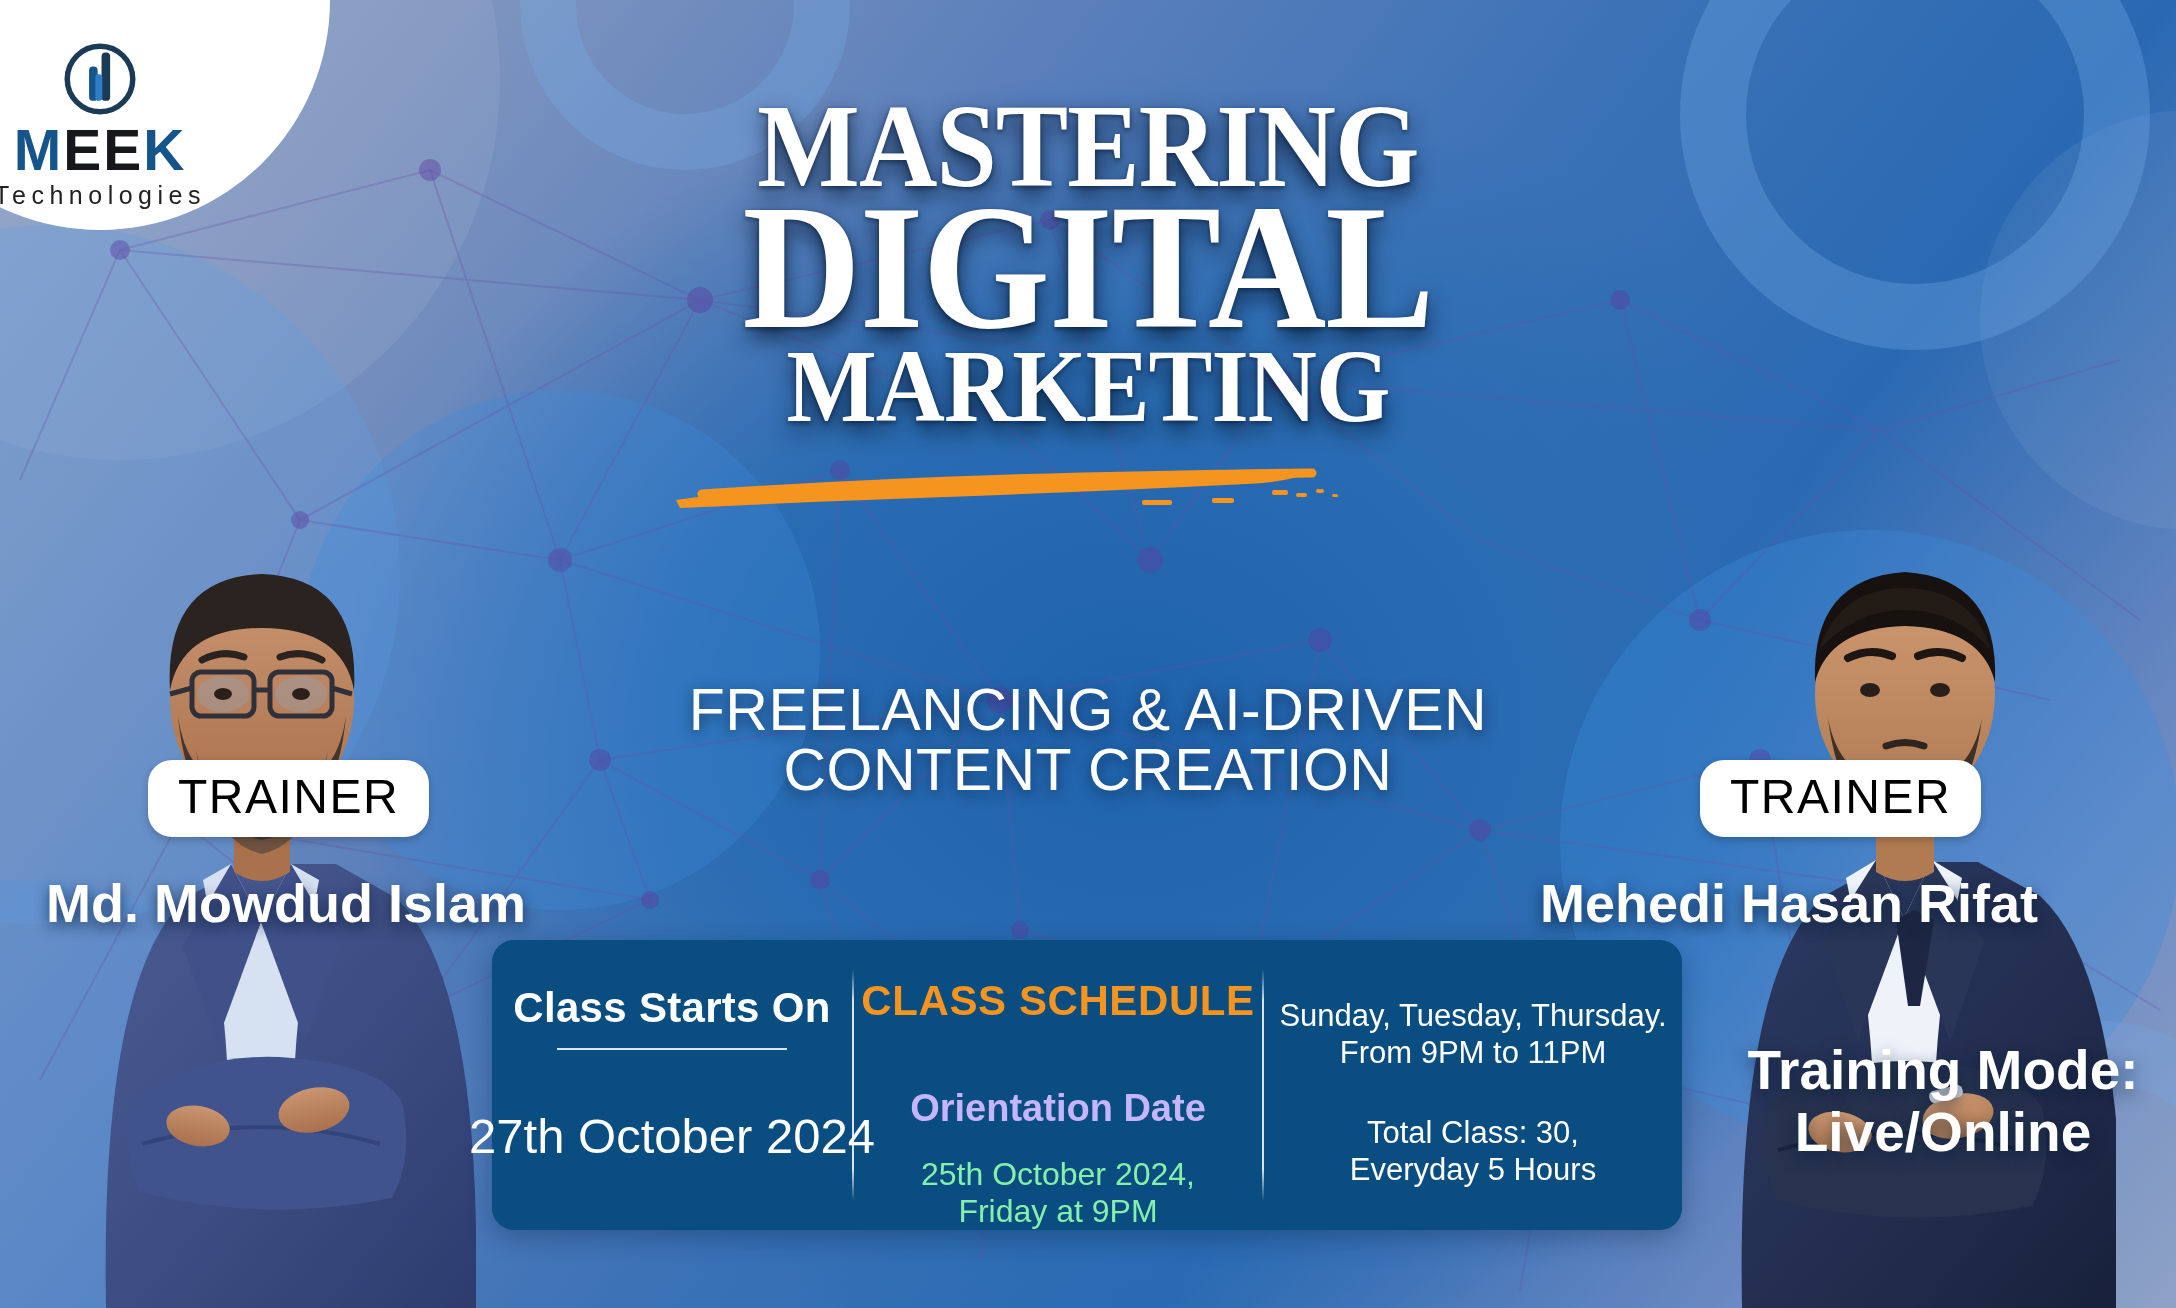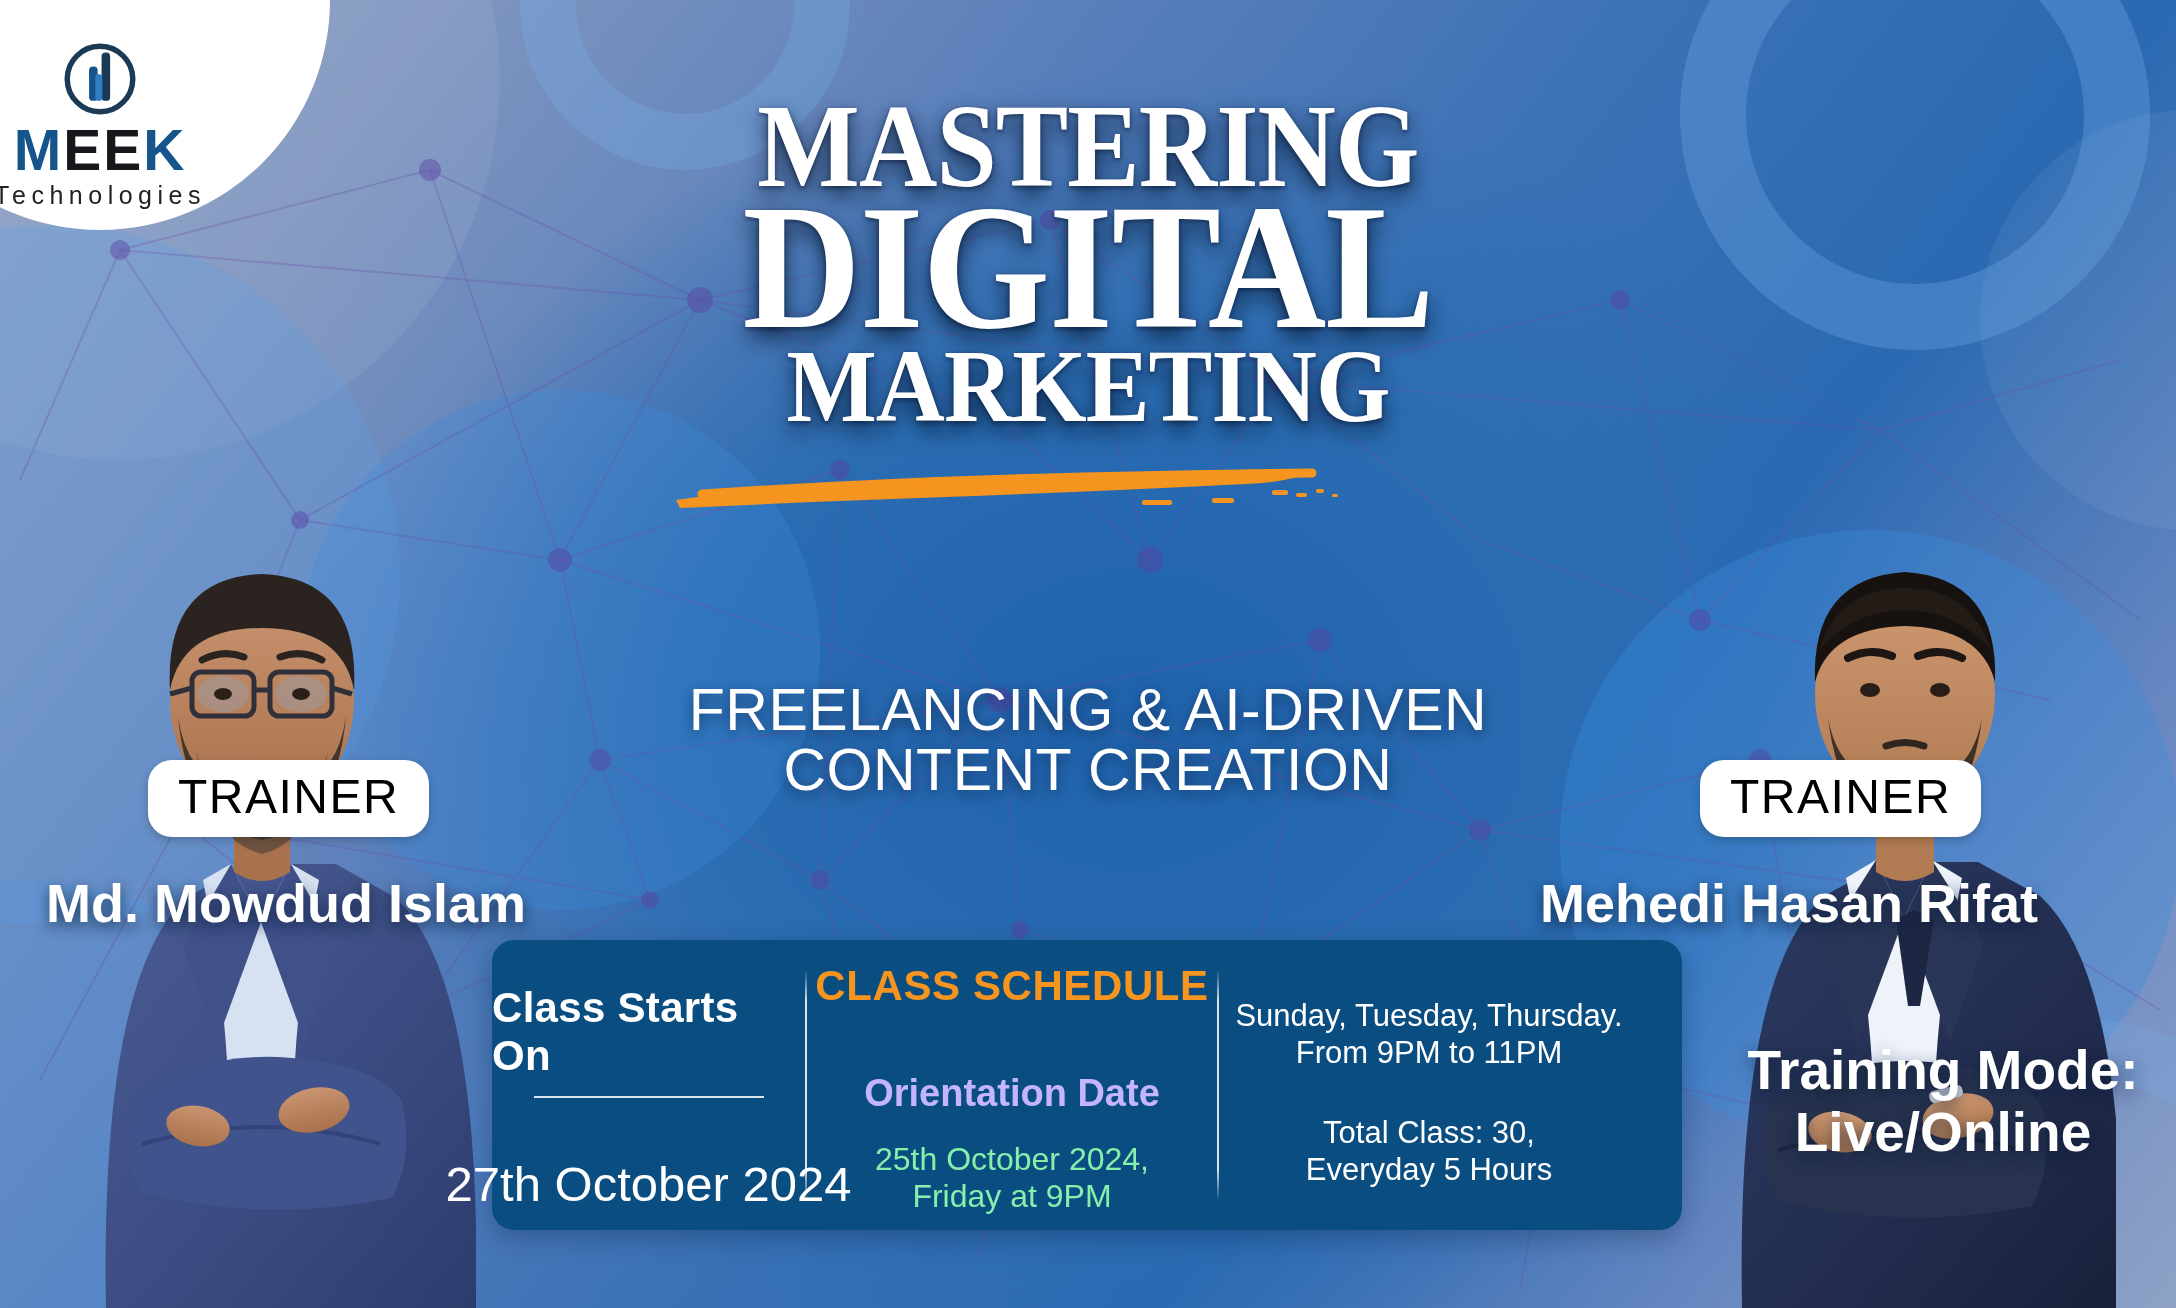--- a/index.html
+++ b/index.html
@@ -88,22 +88,22 @@
   }
 
   
   .panel {
     position:absolute; left:492px; top:940px; width:1190px; height:290px;
     background:#0a4d80; border-radius:22px;
     display:flex; align-items:stretch;
     box-shadow:0 8px 26px rgba(5,25,55,.30);
   }
   .col { position:relative; display:flex; flex-direction:column; align-items:center; }
-  .col-1 { width:313px; padding-top:44px; }
-  .col-2 { width:410px; padding-top:22px; }
+  .col-1 { width:360px; padding-top:44px; }
+  .col-2 { width:410px; padding-top:37px; }
   .col-3 { width:420px; padding-top:58px; }
   .vdiv {
     width:2px; align-self:center; height:232px;
     background:linear-gradient(180deg, rgba(255,255,255,0) 0%, rgba(255,255,255,.85) 14%, rgba(255,255,255,.85) 86%, rgba(255,255,255,0) 100%);
   }
 
   .p-head-white { color:#fff; font-weight:700; font-size:42px; letter-spacing:.3px; }
   .p-rule { width:230px; height:2px; background:rgba(255,255,255,.85); margin:16px 0 0; }
   .p-big  { color:#fff; font-size:49px; margin-top:58px; white-space:nowrap; }
   .p-head-orange { color:#F5941F; font-weight:700; font-size:42px; letter-spacing:.6px; }

